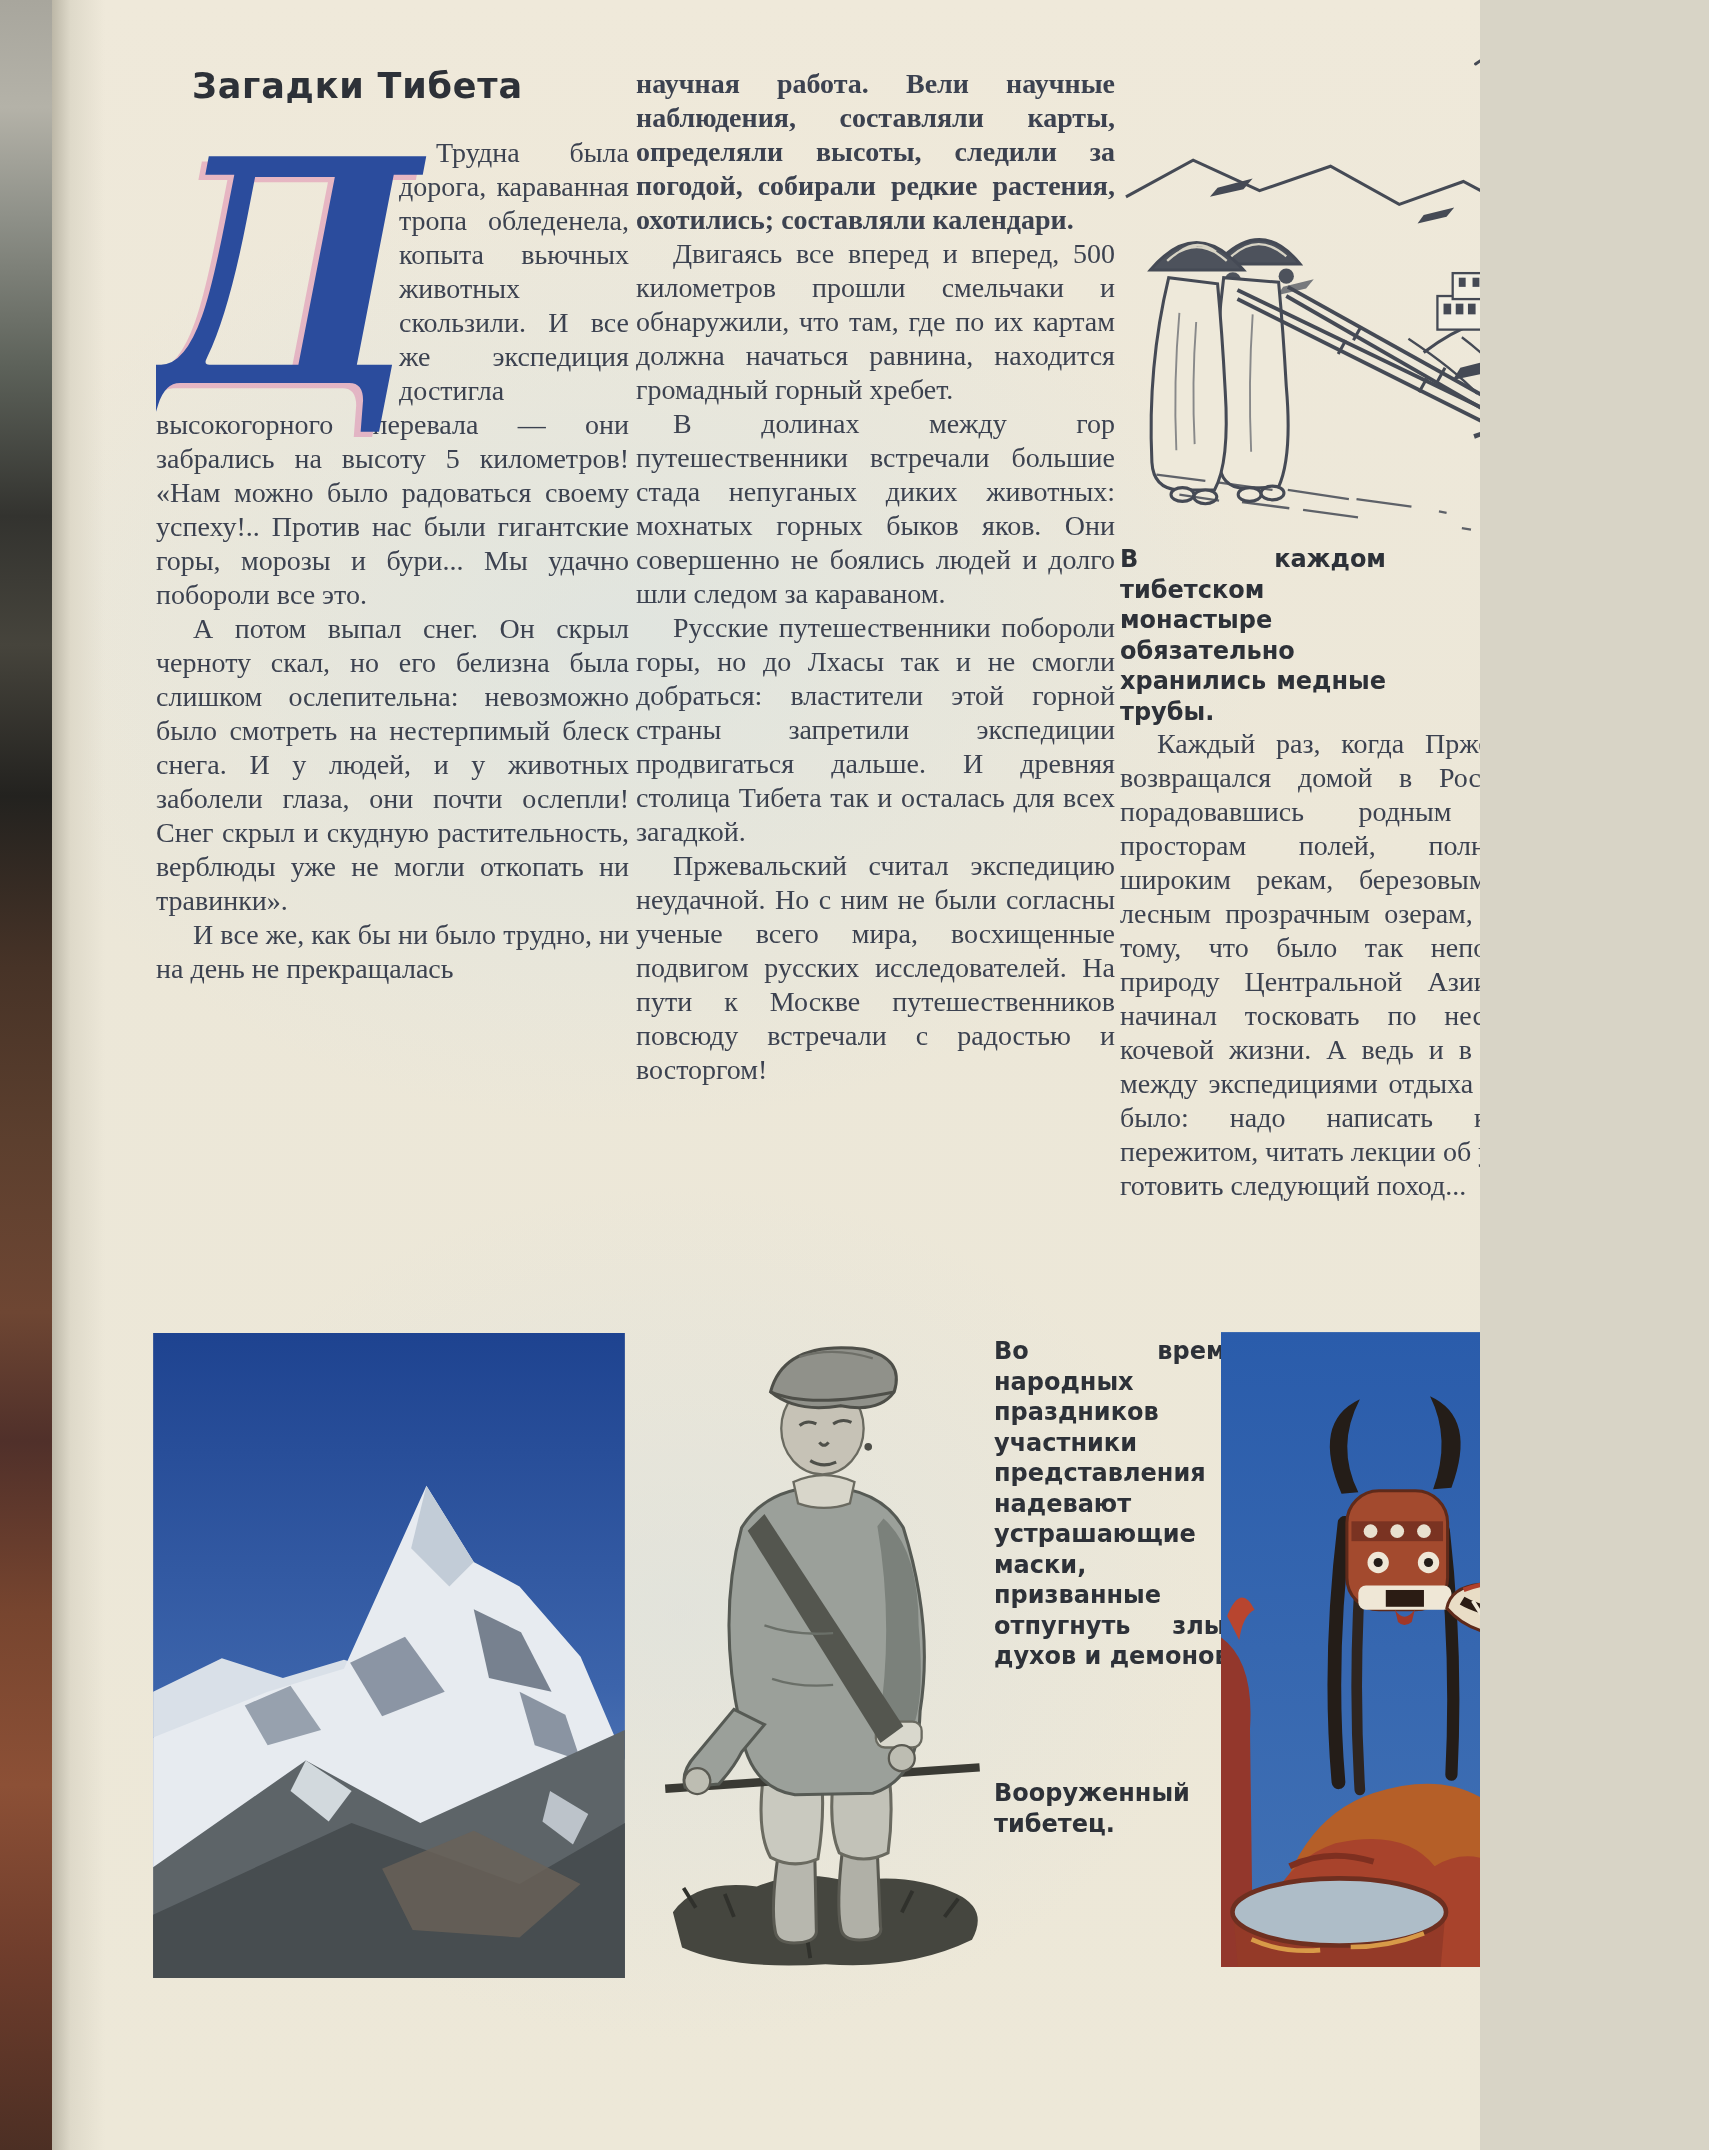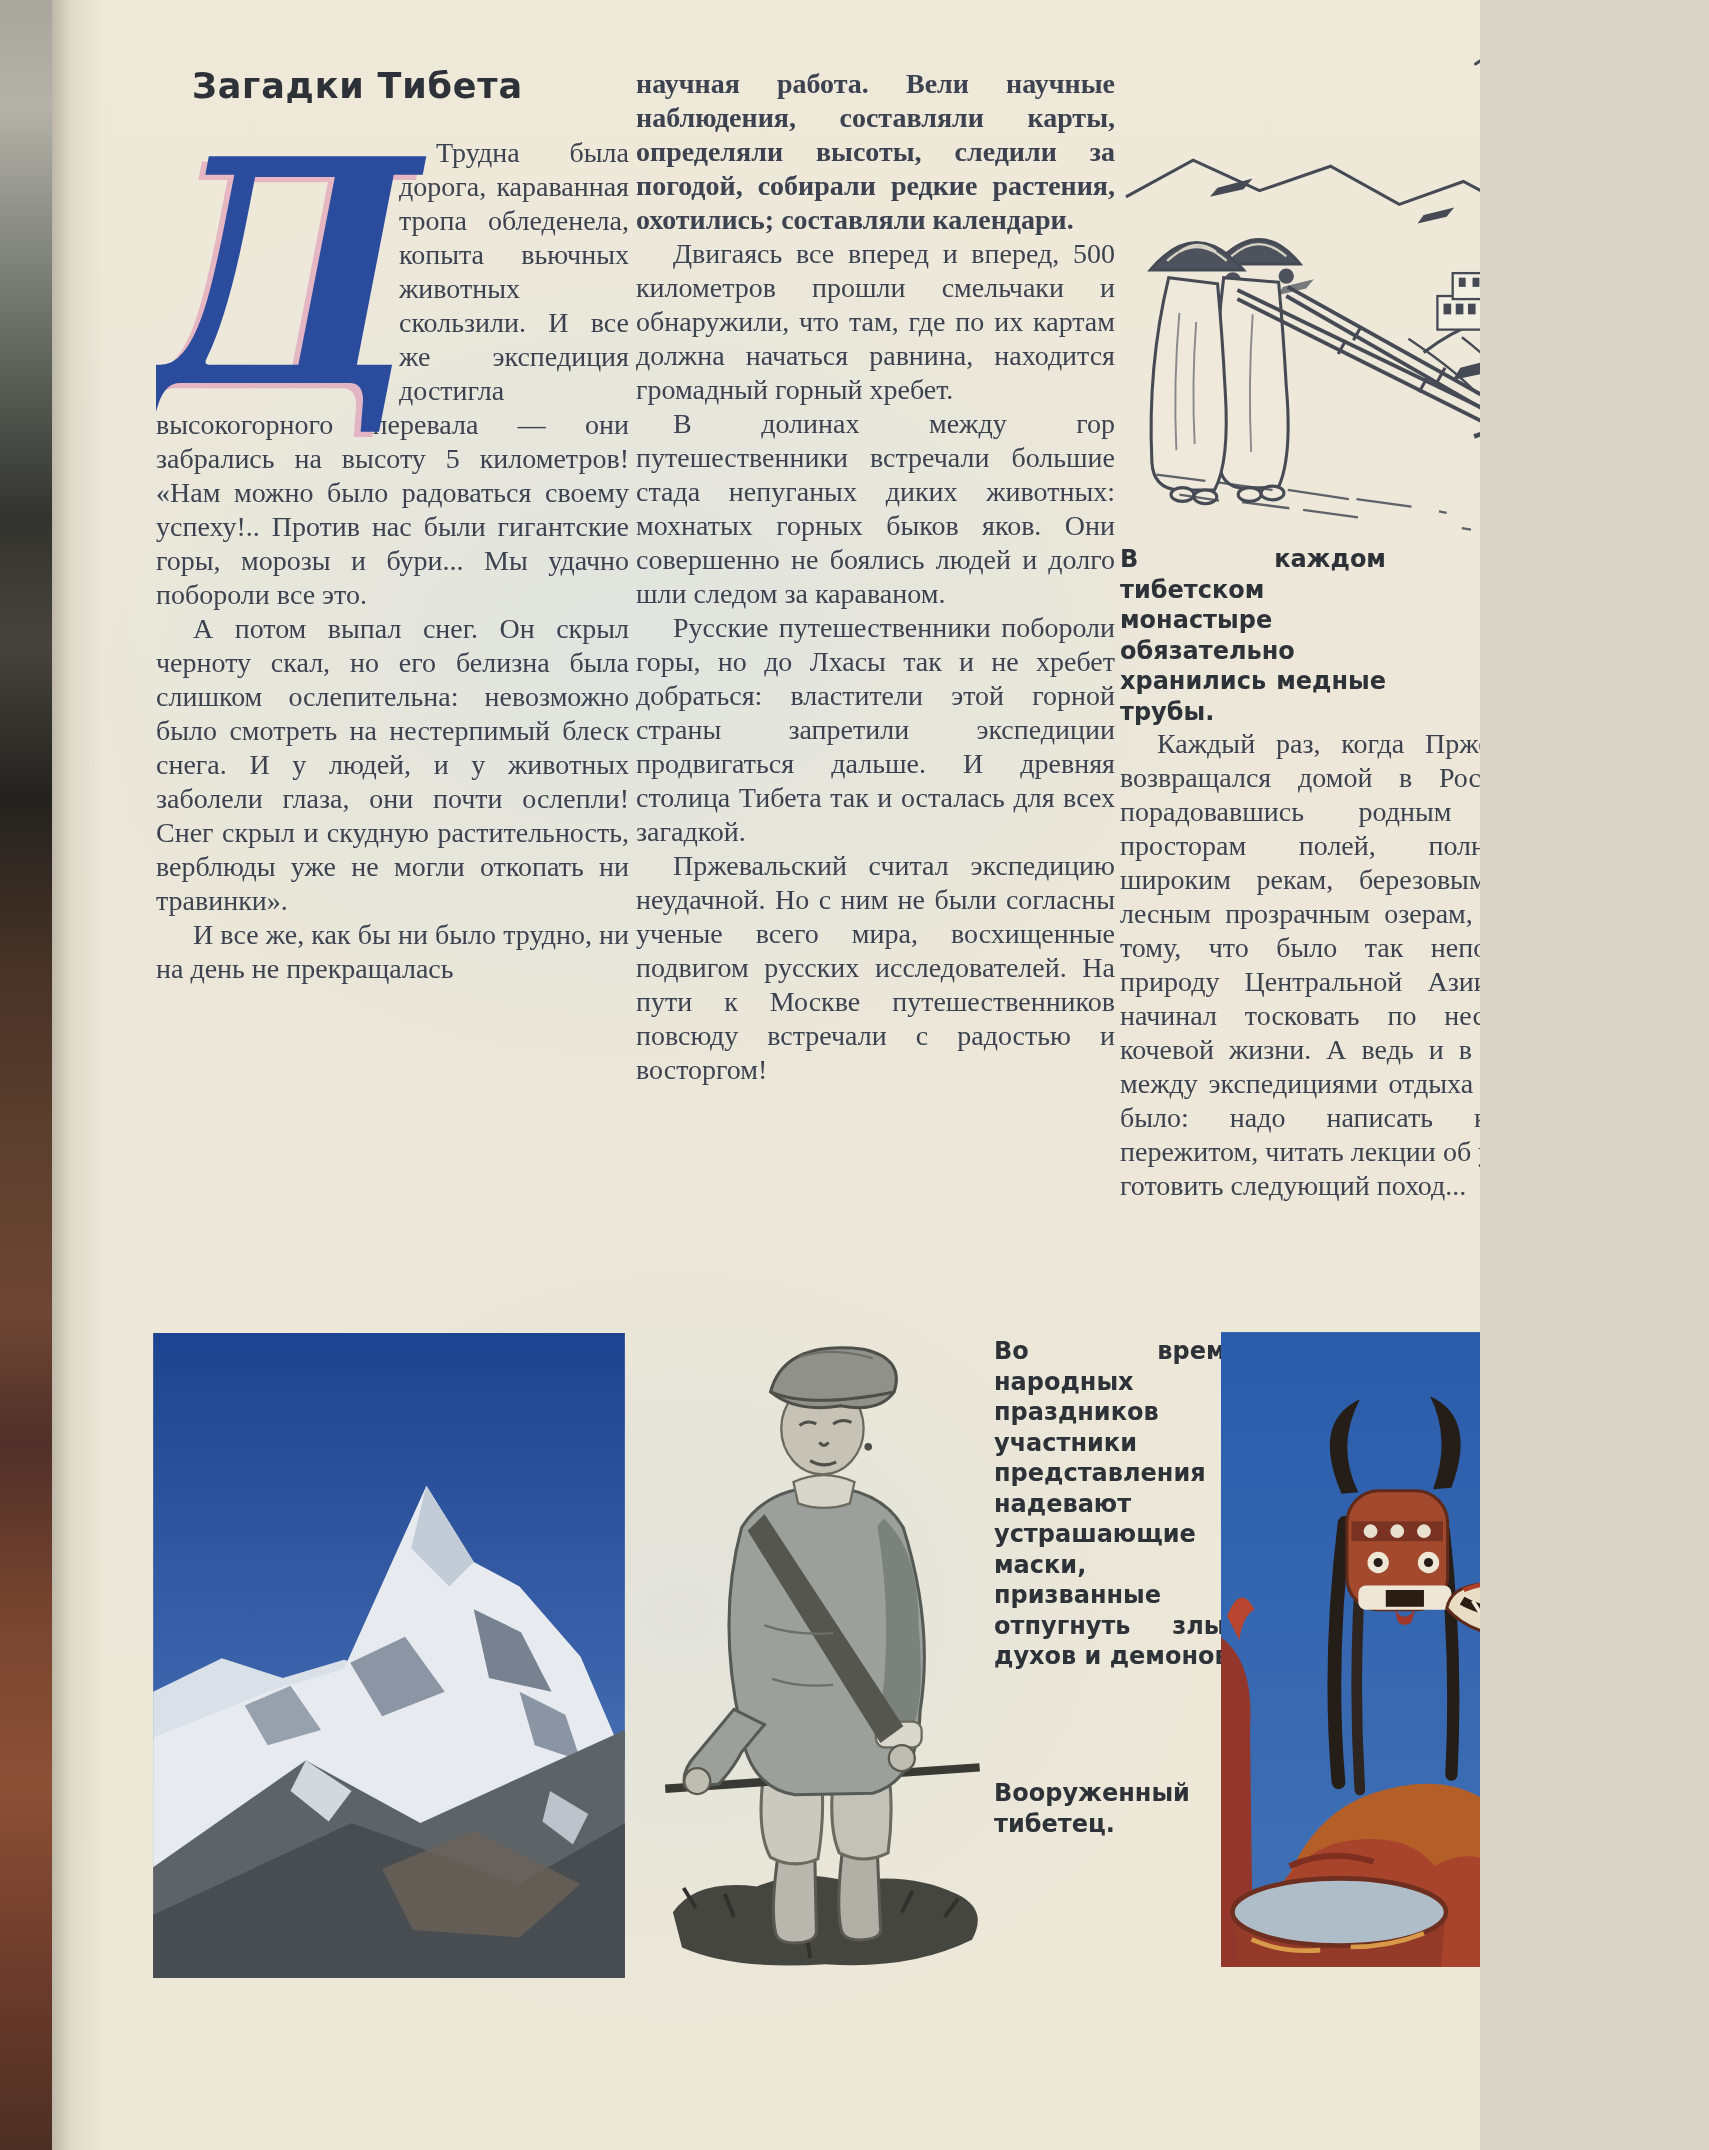--- a/index.html
+++ b/index.html
@@ -62,21 +62,21 @@
       </div>
     <p>Трудна была дорога, караванная тропа обледенела, копыта вьючных животных скользили. И все же экспедиция достигла высокогорного перевала — они забрались на высоту 5 километров! «Нам можно было радоваться своему успеху!.. Против нас были гигантские горы, морозы и бури... Мы удачно побороли все это.</p>
     <p>А потом выпал снег. Он скрыл черноту скал, но его белизна была слишком ослепительна: невозможно было смотреть на нестерпимый блеск снега. И у людей, и у животных заболели глаза, они почти ослепли! Снег скрыл и скудную растительность, верблюды уже не могли откопать ни травинки».</p>
     <p>И все же, как бы ни было трудно, ни на день не прекращалась</p>
   </div>
 
   <div class="abs col" style="left:636px;top:67px;width:479px;height:1198px;">
     <p class="noindent">научная работа. Вели научные наблюдения, составляли карты, определяли высоты, следили за погодой, собирали редкие растения, охотились; составляли календари.</p>
     <p>Двигаясь все вперед и вперед, 500 километров прошли смельчаки и обнаружили, что там, где по их картам должна начаться равнина, находится громадный горный хребет.</p>
     <p>В долинах между гор путешественники встречали большие стада непуганых диких животных: мохнатых горных быков яков. Они совершенно не боялись людей и долго шли следом за караваном.</p>
-    <p>Русские путешественники побороли горы, но до Лхасы так и не хребет добраться: властители этой горной страны запретили экспедиции продвигаться дальше. И древняя столица Тибета так и осталась для всех загадкой.</p>
+    <p>Русские путешественники побороли горы, но до Лхасы так и не смогли добраться: властители этой горной страны запретили экспедиции продвигаться дальше. И древняя столица Тибета так и осталась для всех загадкой.</p>
     <p>Пржевальский считал экспедицию неудачной. Но с ним не были согласны ученые всего мира, восхищенные подвигом русских исследователей. На пути к Москве путешественников повсюду встречали с радостью и восторгом!</p>
   </div>
 
   <div class="abs figure" style="left:1103px;top:38px;width:607px;height:513px;">
     <svg width="607" height="513" viewBox="0 0 795 672">
       <g stroke="#454a55" fill="none" stroke-width="4" stroke-linecap="round">
         <path d="M488 34 q34 -24 70 -8 q30 -18 64 -4 q26 -12 56 2"></path>
         <path d="M500 52 h84"></path>
           <path d="M606 44 h66"></path>
           <path d="M700 38 h58"></path>

